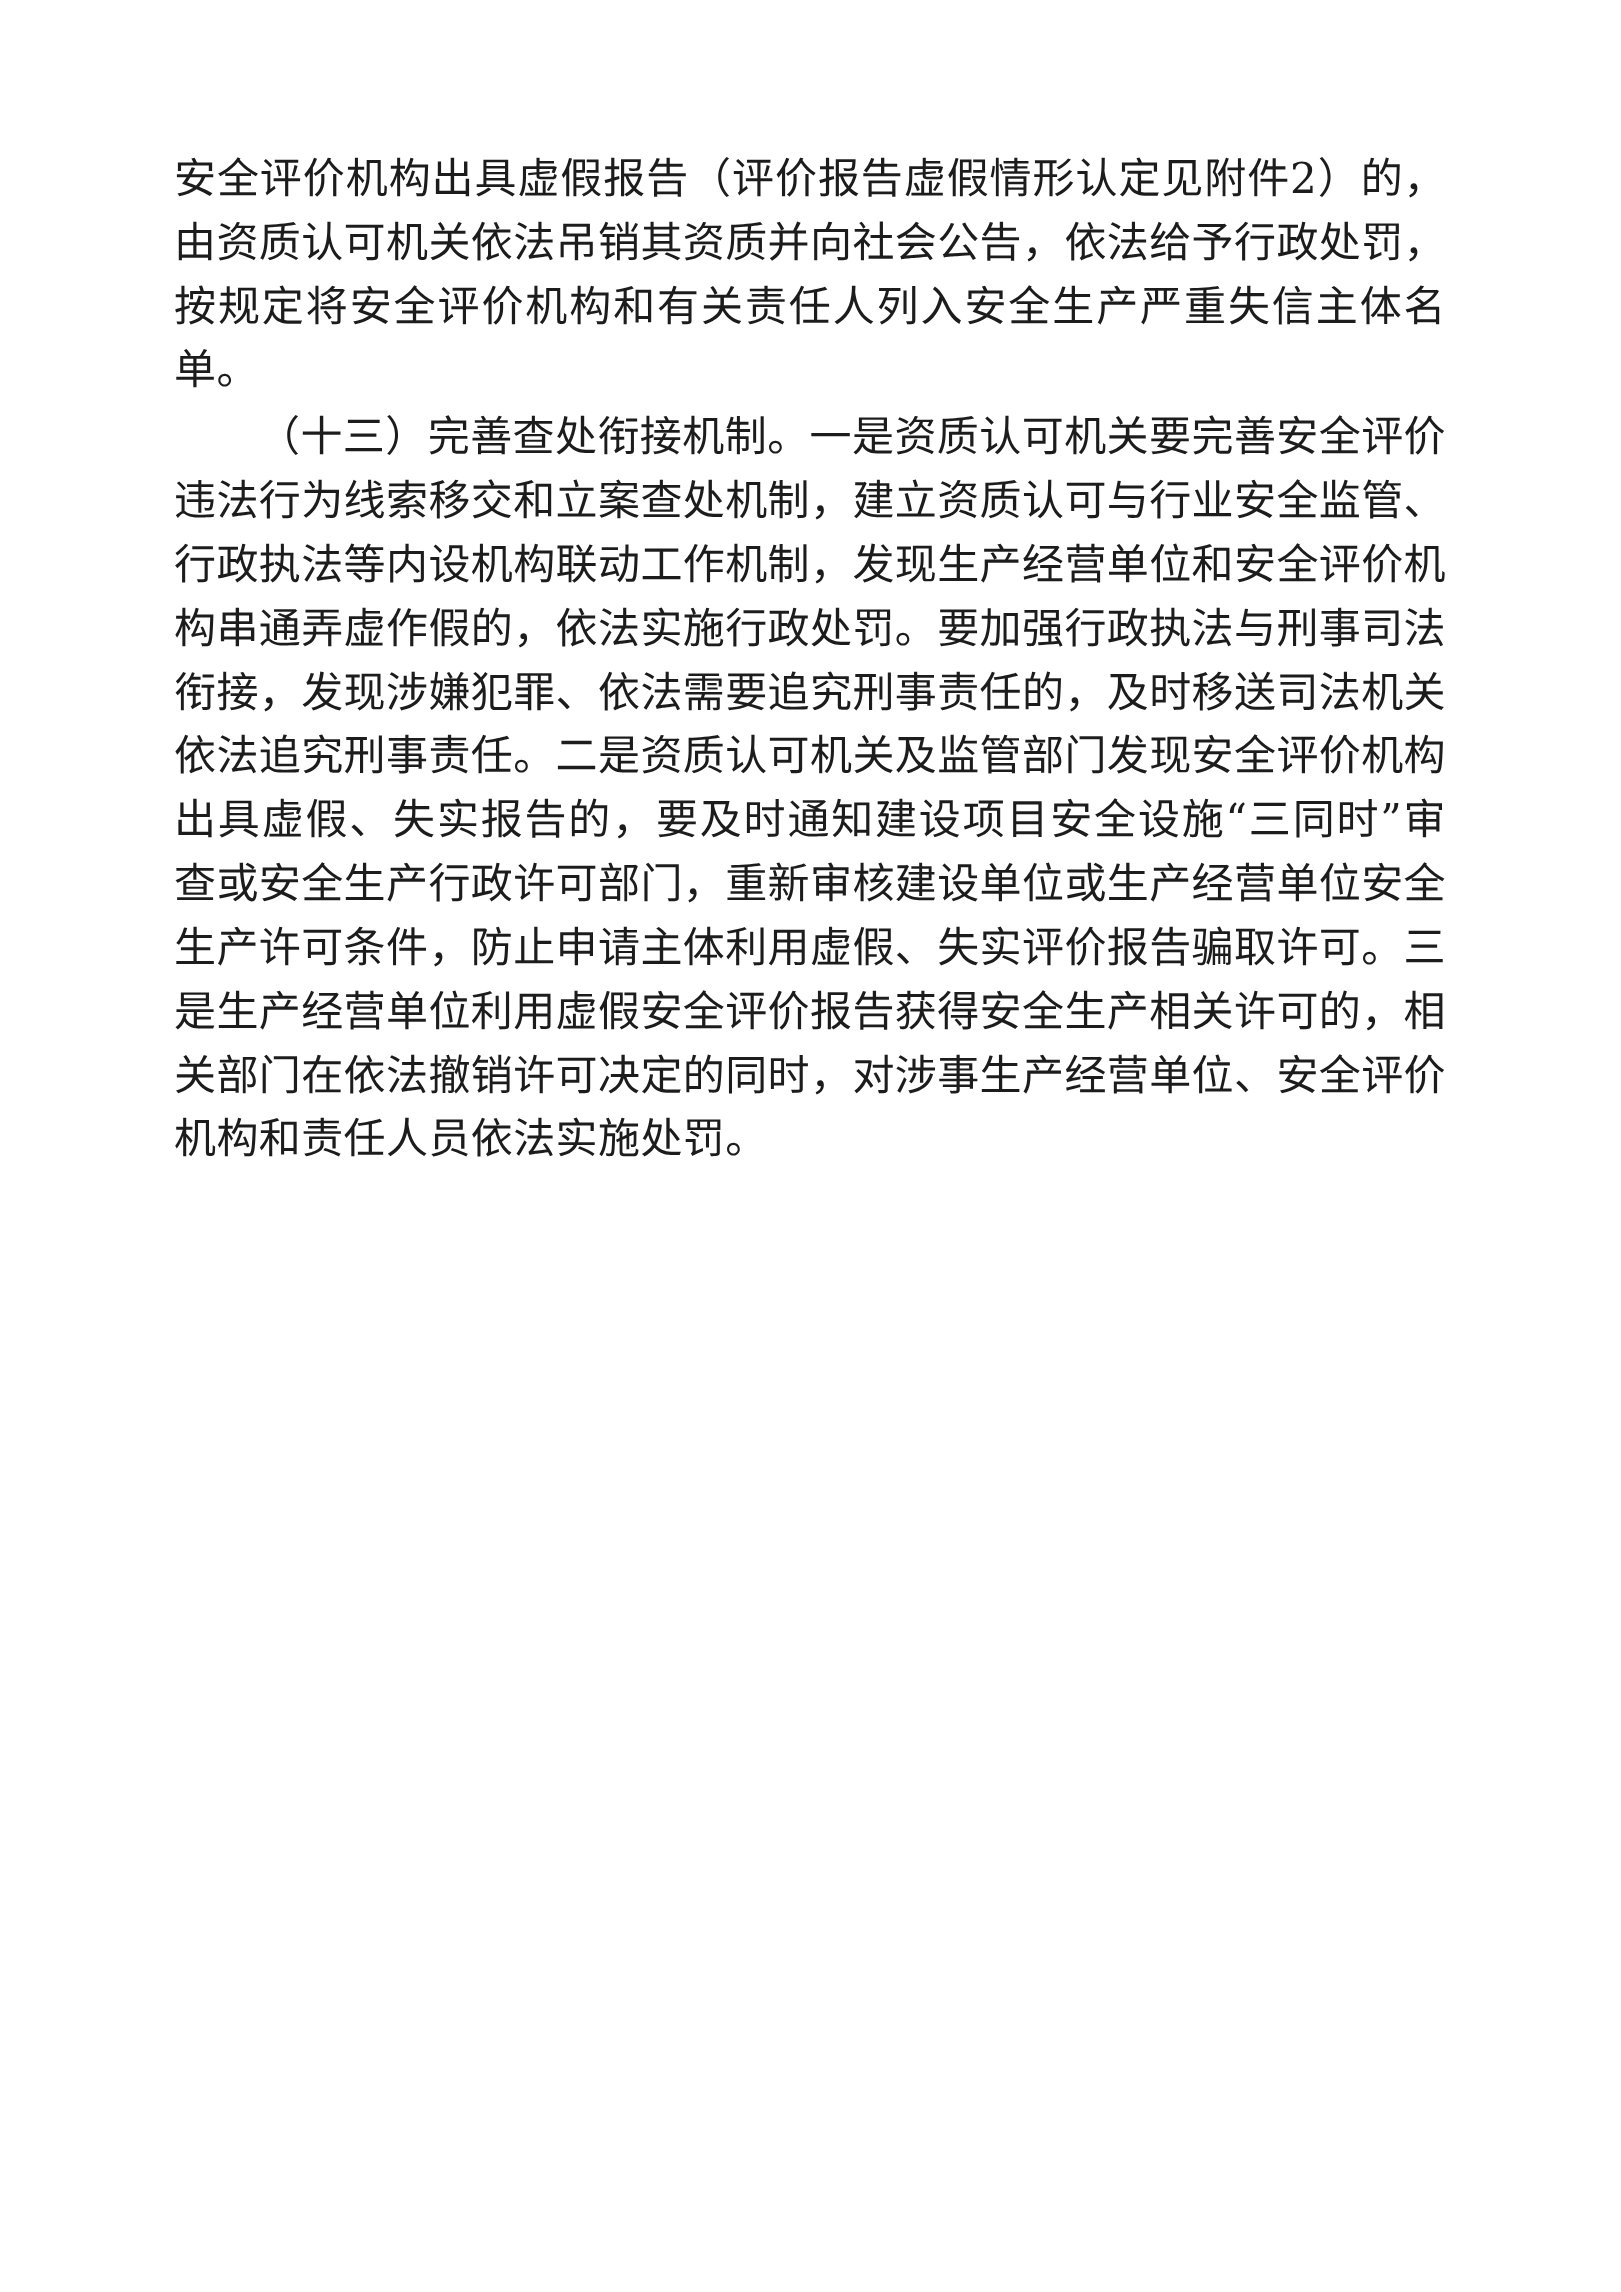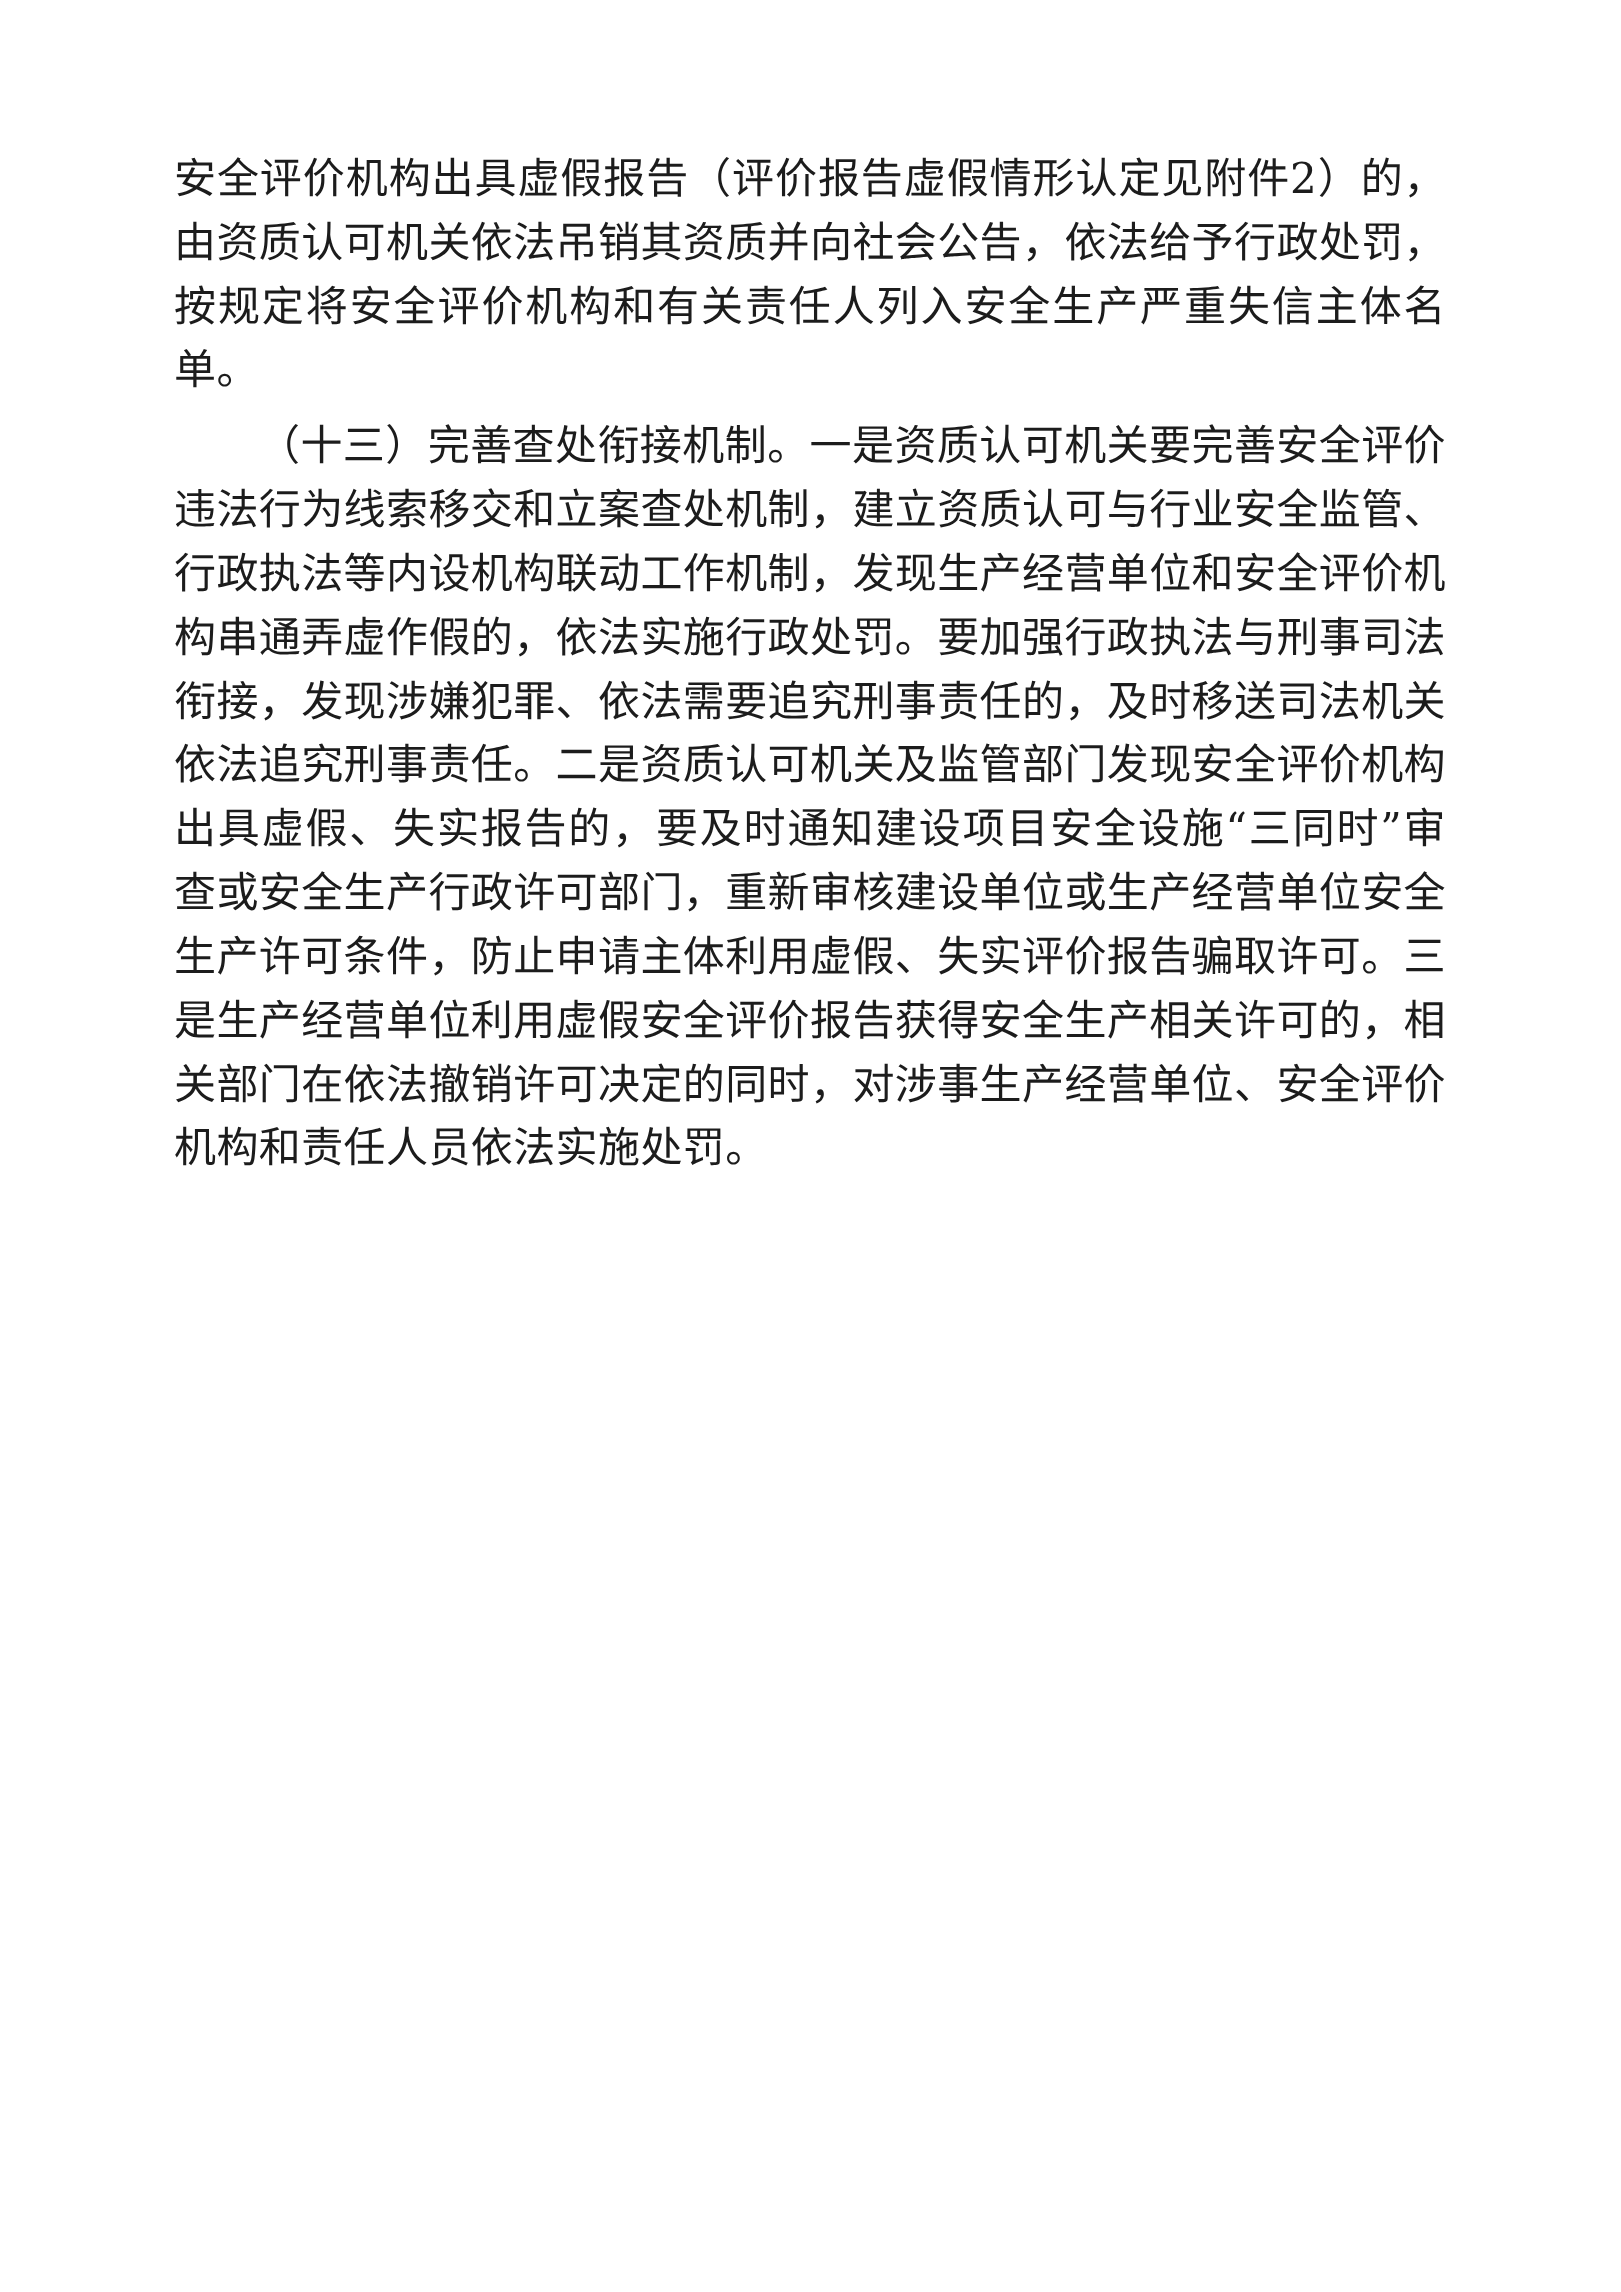--- a/index.html
+++ b/index.html
@@ -28,21 +28,21 @@
     text-align: justify;
     text-justify: inter-ideograph;
     letter-spacing: 0.4px;
     color: #1c1c1c;
     font-weight: 400;
   }
   p.indent {
     text-indent: 84px;
   }
   p.para + p.para {
-    margin-top: 12px;
+    margin-top: 3px;
   }
 </style>
 </head>
 <body>
 
 <div class="page">
   <div class="doc-body">
     <p class="para">安全评价机构出具虚假报告（评价报告虚假情形认定见附件2）的，由资质认可机关依法吊销其资质并向社会公告，依法给予行政处罚，按规定将安全评价机构和有关责任人列入安全生产严重失信主体名单。</p>
     <p class="para indent">（十三）完善查处衔接机制。一是资质认可机关要完善安全评价违法行为线索移交和立案查处机制，建立资质认可与行业安全监管、行政执法等内设机构联动工作机制，发现生产经营单位和安全评价机构串通弄虚作假的，依法实施行政处罚。要加强行政执法与刑事司法衔接，发现涉嫌犯罪、依法需要追究刑事责任的，及时移送司法机关依法追究刑事责任。二是资质认可机关及监管部门发现安全评价机构出具虚假、失实报告的，要及时通知建设项目安全设施“三同时”审查或安全生产行政许可部门，重新审核建设单位或生产经营单位安全生产许可条件，防止申请主体利用虚假、失实评价报告骗取许可。三是生产经营单位利用虚假安全评价报告获得安全生产相关许可的，相关部门在依法撤销许可决定的同时，对涉事生产经营单位、安全评价机构和责任人员依法实施处罚。</p>
   </div>

